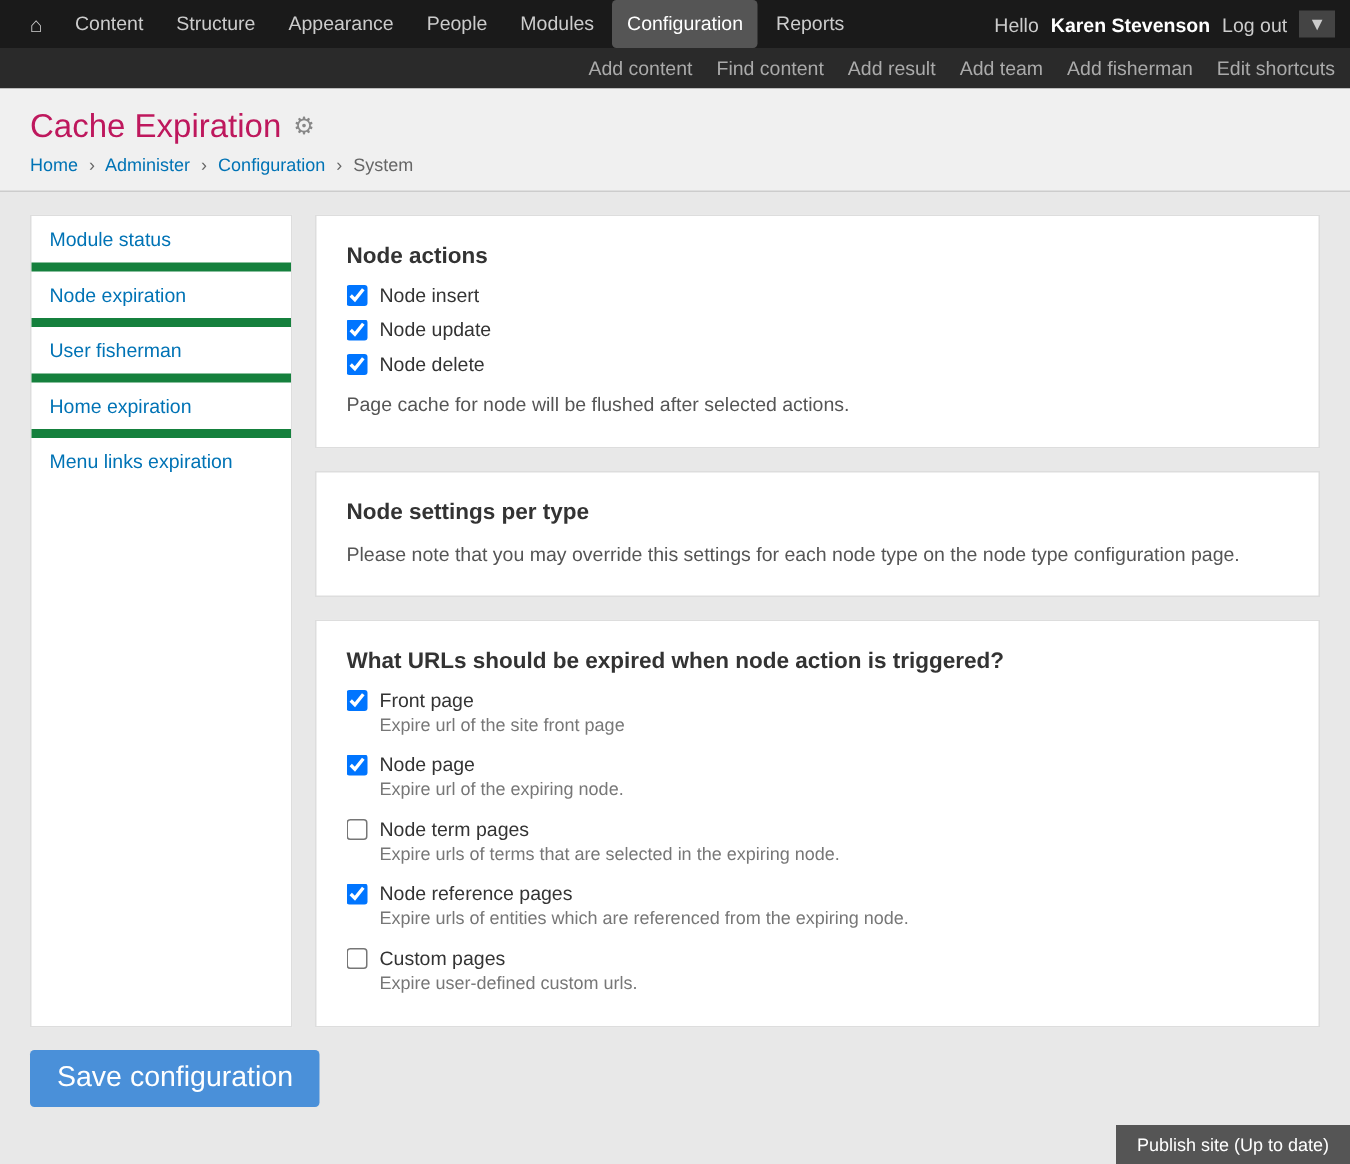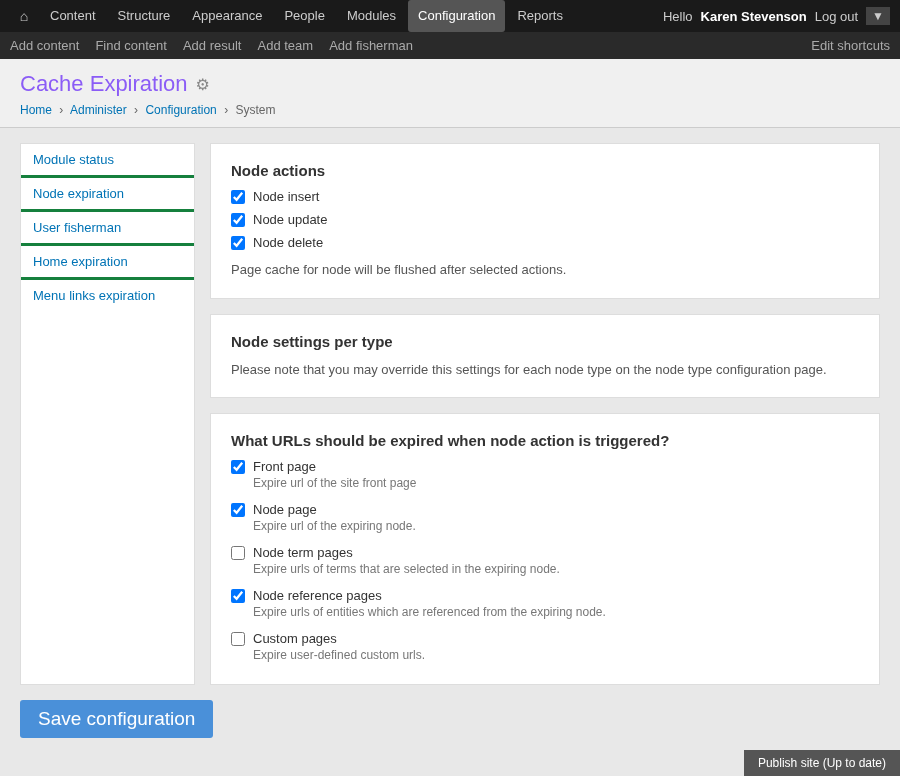--- a/index.html
+++ b/index.html
@@ -33,34 +33,34 @@
       font-size: 12px;
     }
 
     
     .secondary-nav {
       background: #2a2a2a;
       padding: 6px 10px;
       display: flex;
       align-items: center;
       gap: 16px;
-      justify-content: space-between;
+      justify-content: flex-end;
     }
     .secondary-nav-left { display: flex; gap: 16px; }
     .secondary-nav a { color: #aaa; font-size: 13px; cursor: pointer; text-decoration: none; }
     .secondary-nav-right { color: #aaa; font-size: 13px; cursor: pointer; }
 
     
     .page-header {
       background: #f0f0f0;
       padding: 12px 20px 0 20px;
       border-bottom: 1px solid #ccc;
     }
     .page-title-row { display: flex; align-items: center; gap: 8px; margin-bottom: 6px; }
-    .page-title { font-size: 22px; color: #8b5cf6; font-weight: normal; }
+    .page-title { font-size: 22px; color: #be185d; font-weight: normal; }
     .gear-icon { color: #888; font-size: 16px; cursor: pointer; }
     .breadcrumb { font-size: 12px; color: #666; padding-bottom: 10px; }
     .breadcrumb a { color: #0073b5; cursor: pointer; }
     .breadcrumb span { color: #666; }
     .breadcrumb .sep { margin: 0 4px; }
 
     
     .main-content {
       display: flex;
       margin: 15px 20px;
@@ -72,21 +72,21 @@
       width: 175px;
       flex-shrink: 0;
       background: #fff;
       border: 1px solid #ddd;
     }
     .sidebar-item {
       padding: 8px 12px;
       font-size: 13px;
       color: #0073b5;
       cursor: pointer;
-      border-bottom: 3px solid #15803d;
+      border-bottom: 6px solid #15803d;
     }
     .sidebar-item:last-child { border-bottom: none; }
 
     
     .content-area {
       flex: 1;
       display: flex;
       flex-direction: column;
       gap: 15px;
     }

